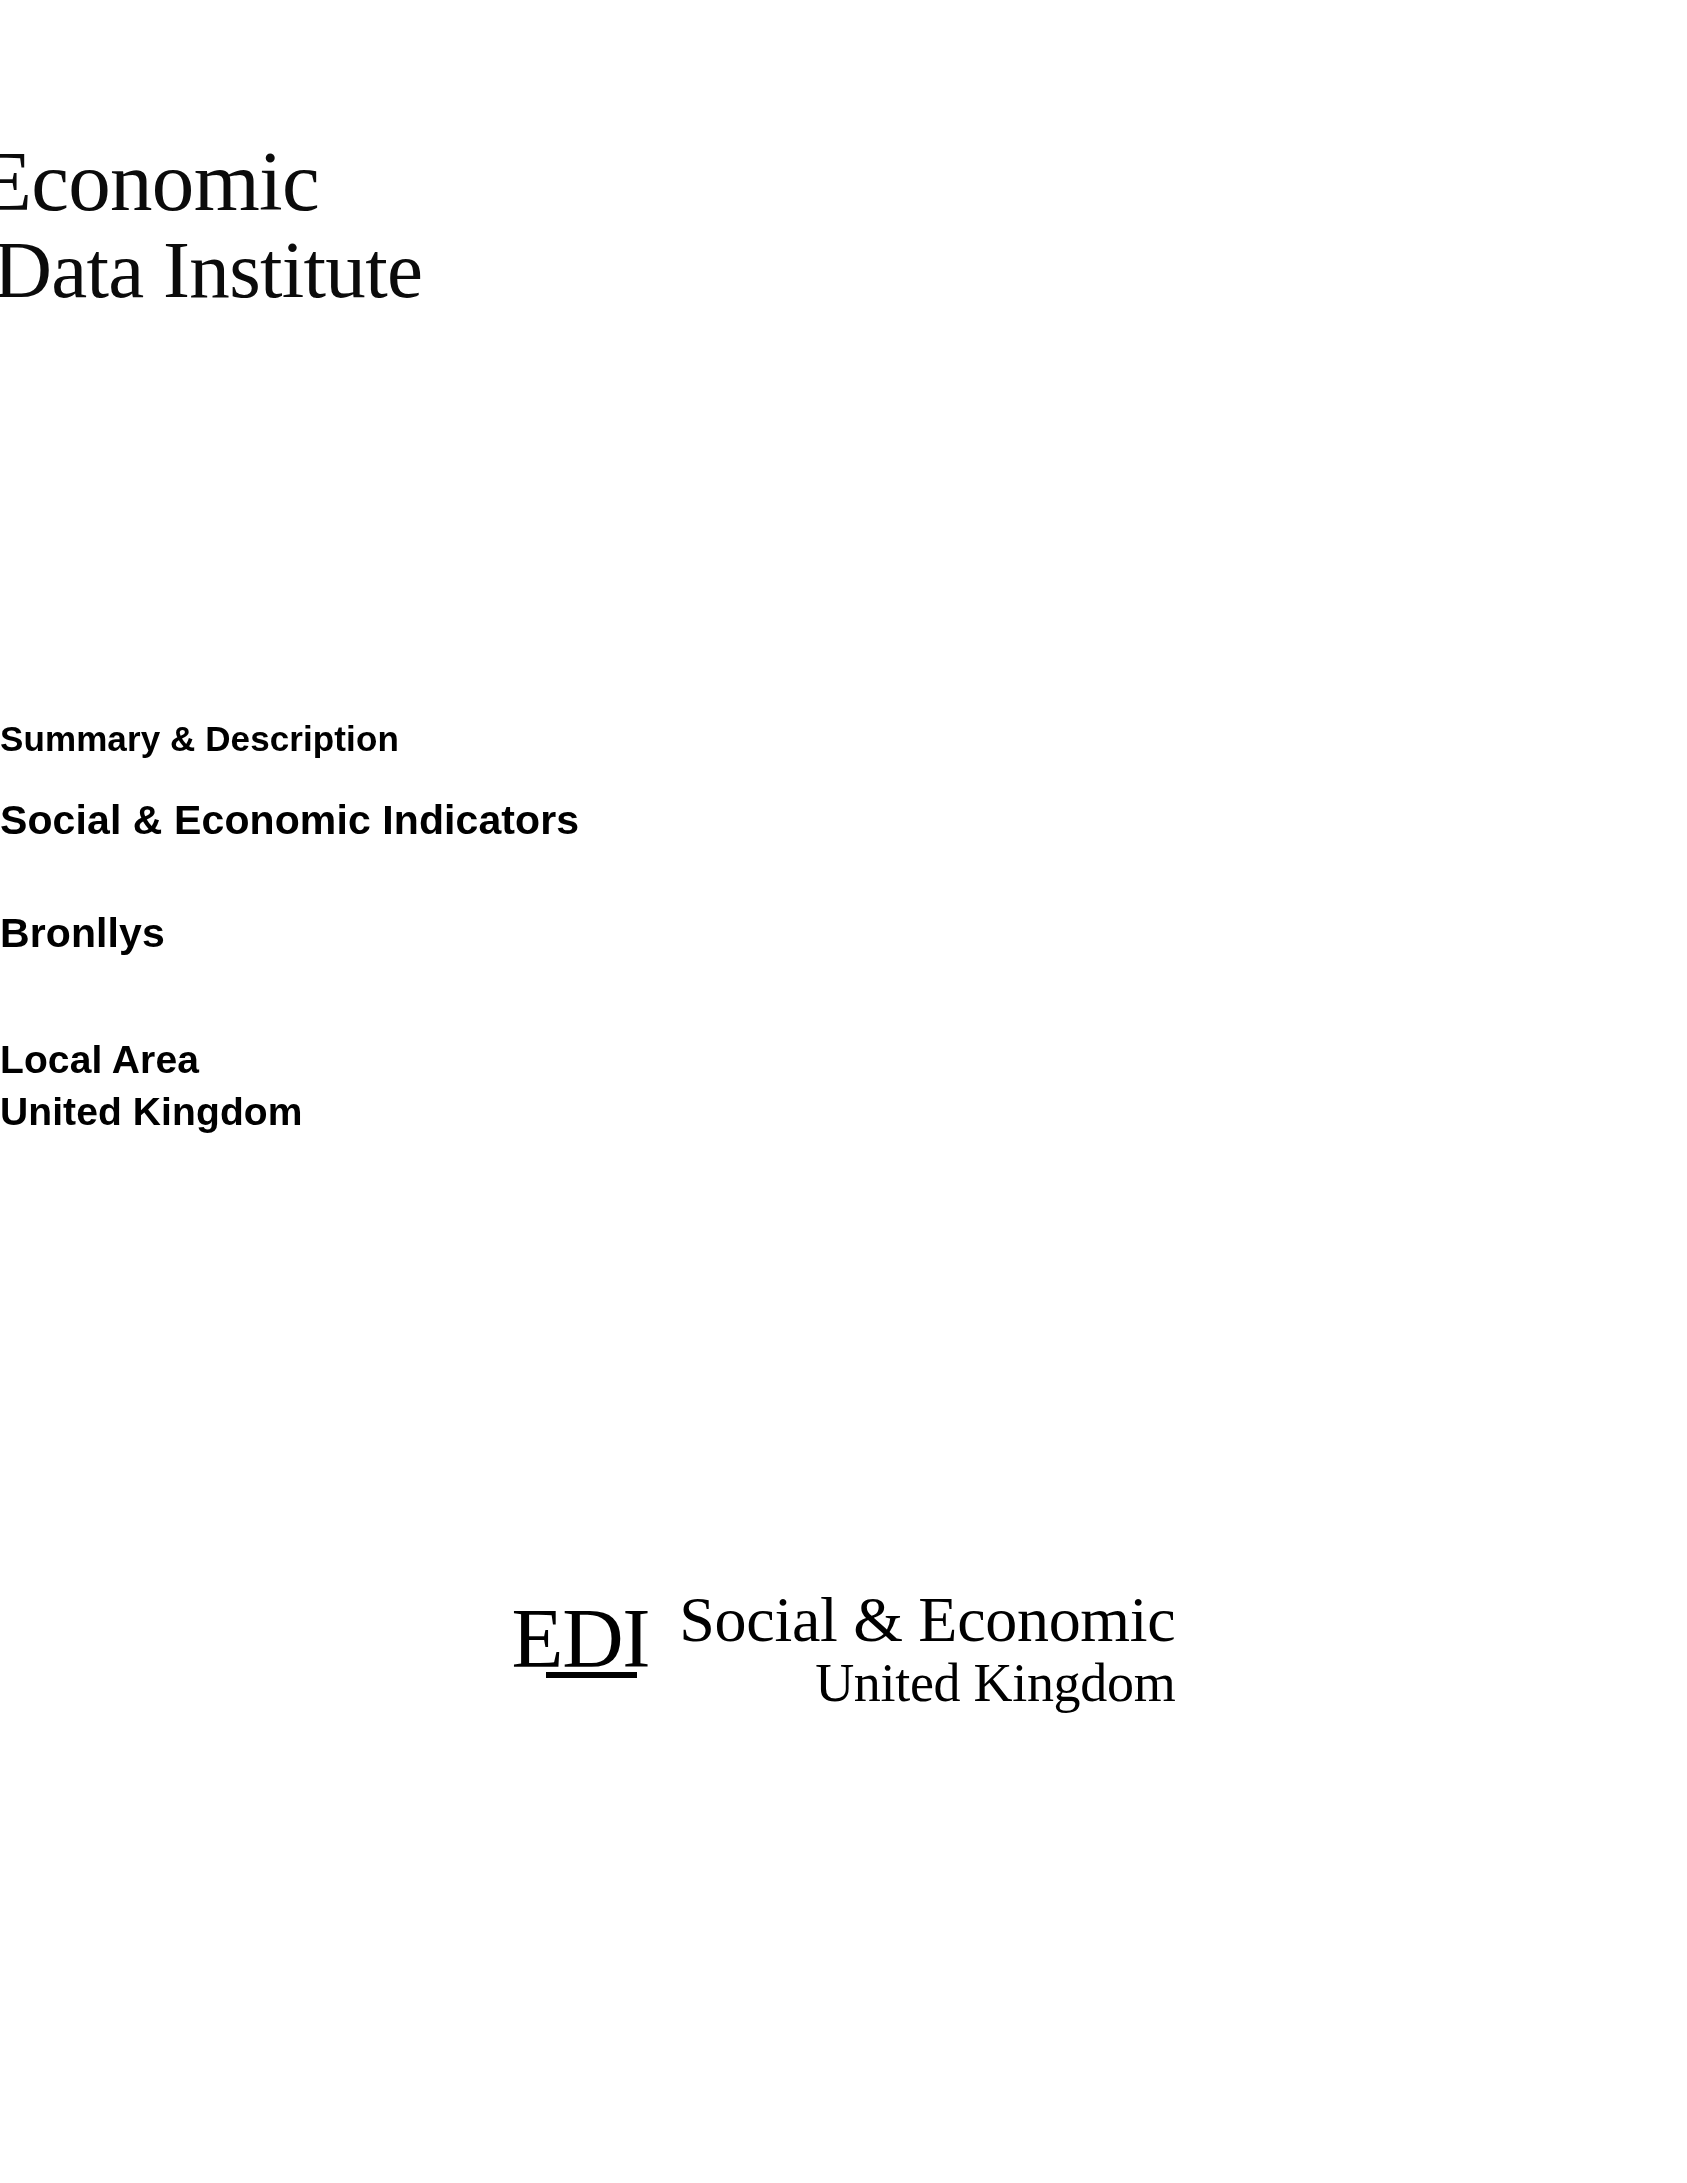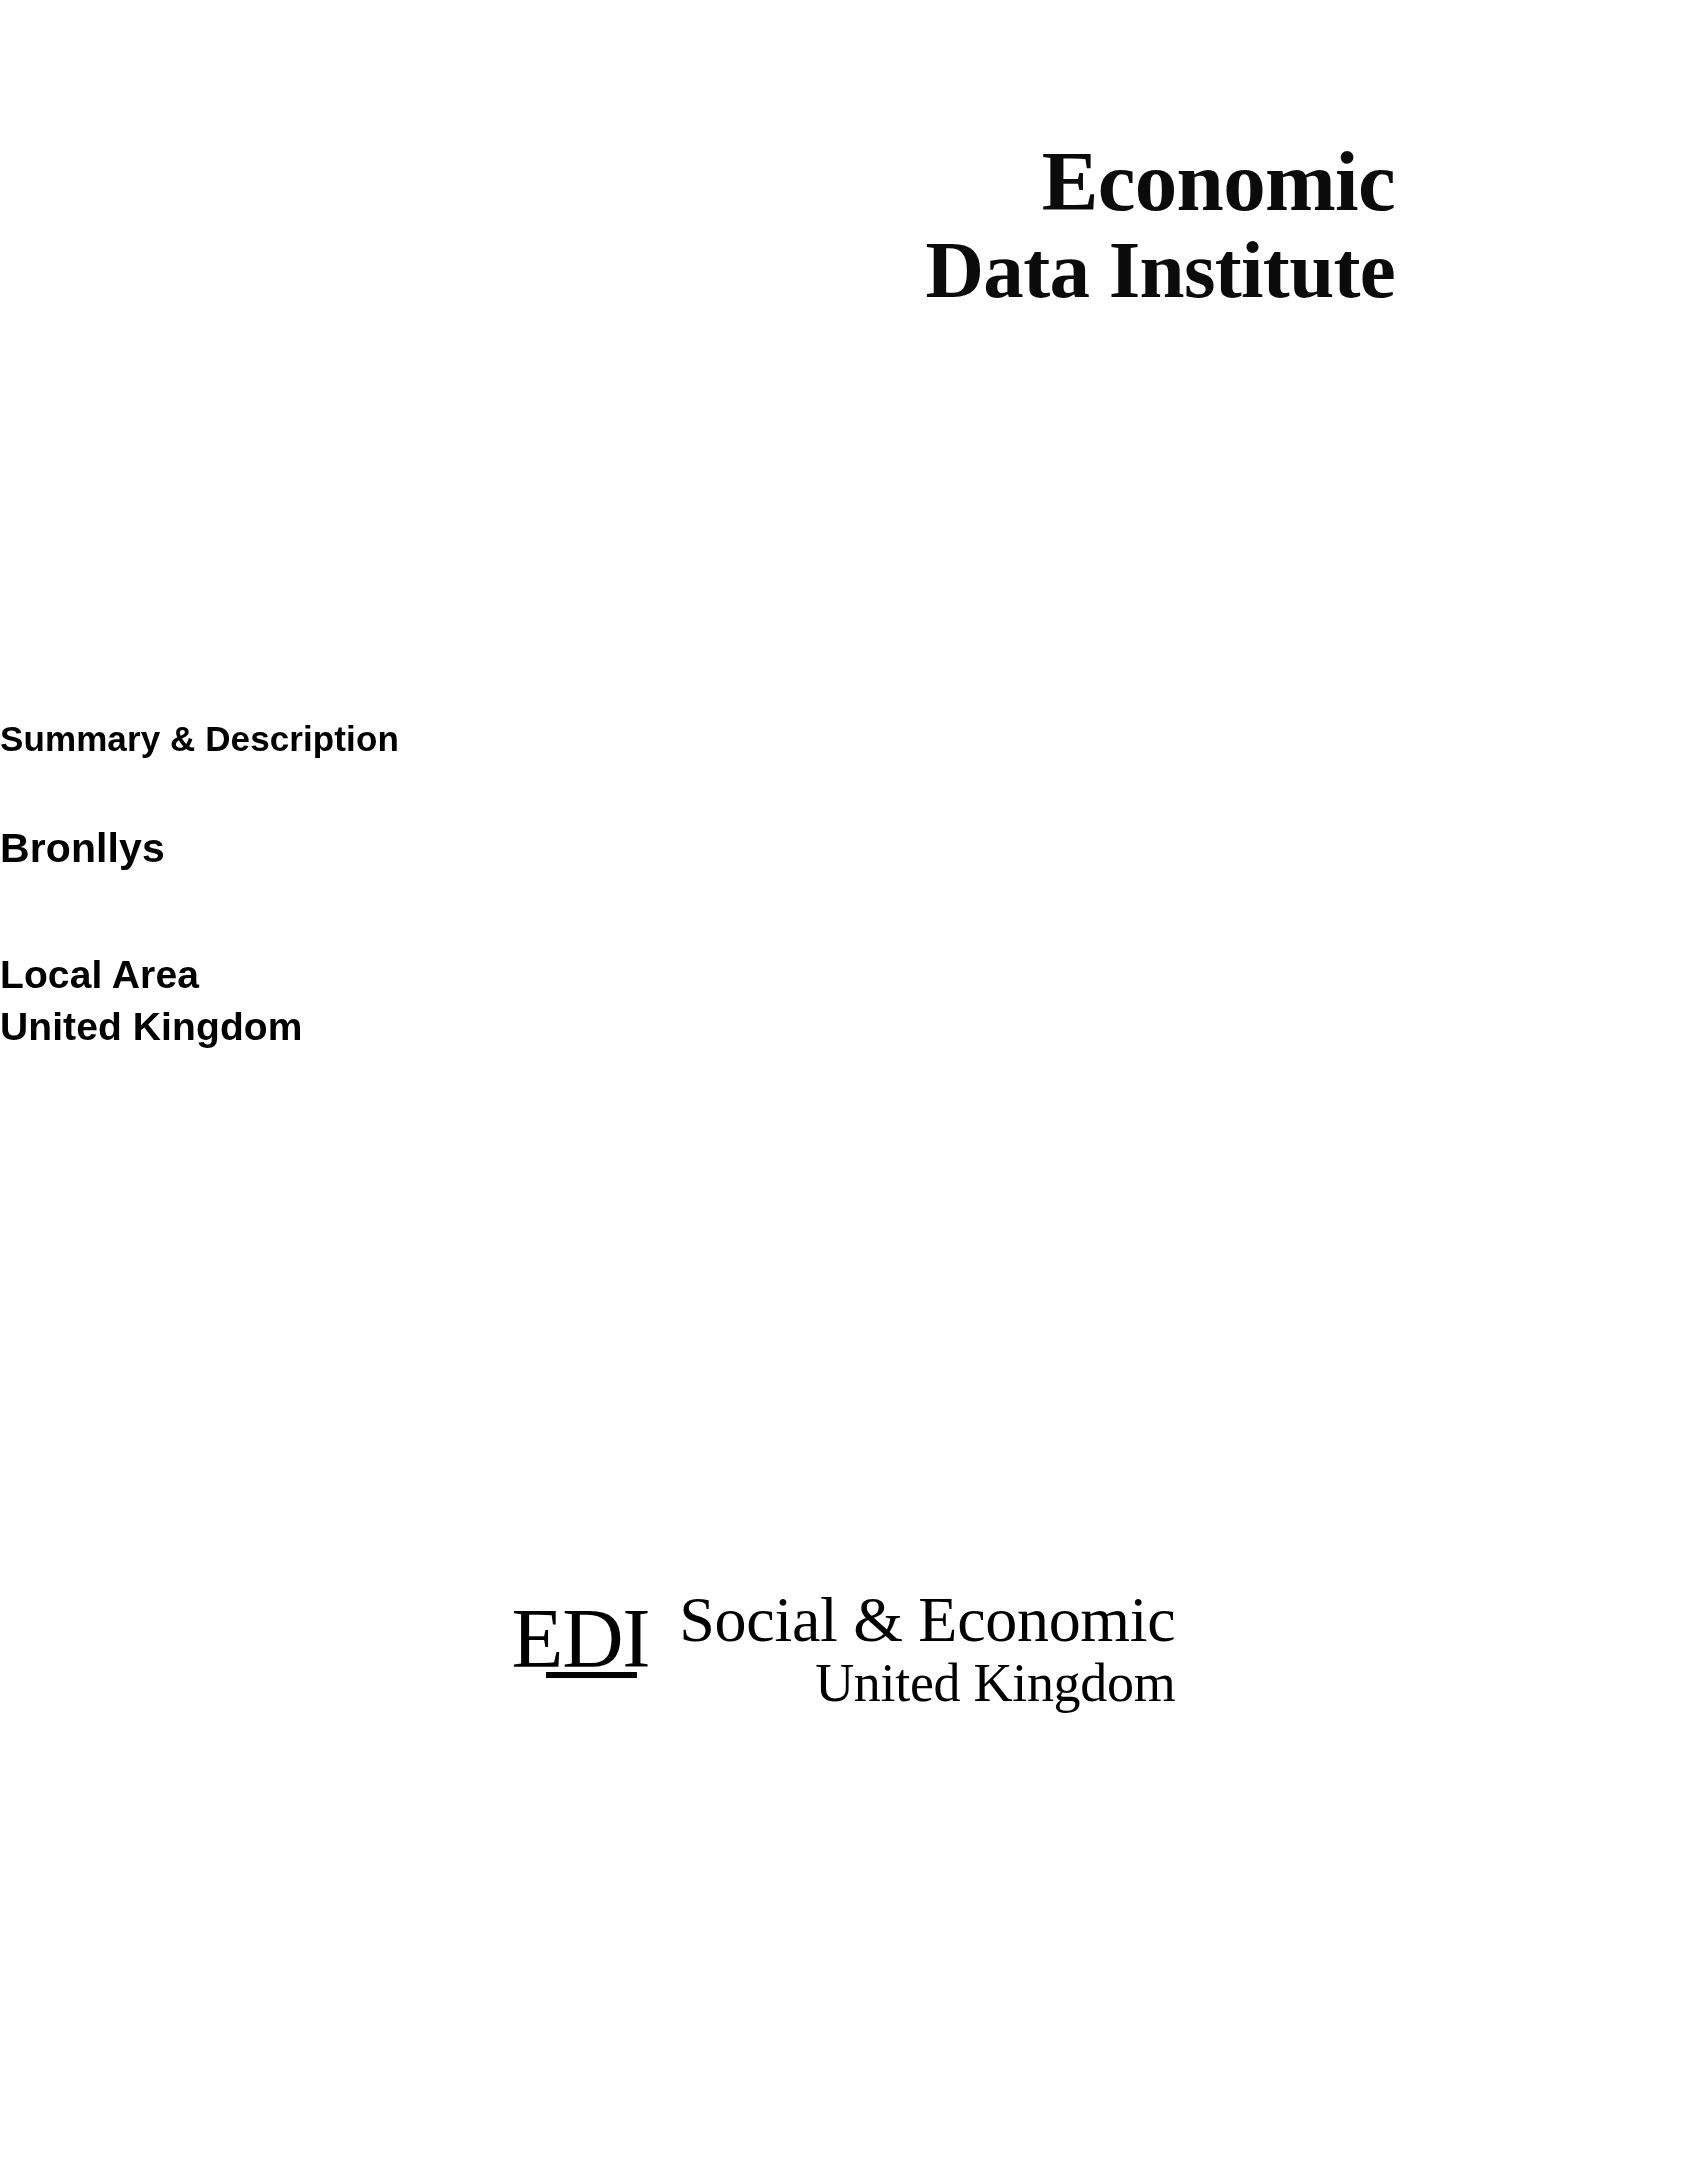--- a/index.html
+++ b/index.html
@@ -20,24 +20,23 @@
     height: 2183px;
     box-sizing: border-box;
   }
 
   
   .masthead {
     position: absolute;
     top: 139px;
     left: 0;
     width: 1395px;
-    text-align: right;
+    text-align: left;
     font-family: "Liberation Serif", serif;
     color: #0b0b0b;
-    font-weight: bold;
   }
   .masthead-line1 {
     font-size: 85px;
     line-height: 1.0;
     letter-spacing: -0.7px;
     margin-left: -20px;
   }
   .masthead-line2 {
     font-size: 81px;
     line-height: 1.05;
@@ -129,20 +128,21 @@
 
 <div class="page">
 
   <div class="masthead">
     <div class="masthead-line1">Economic</div>
     <div class="masthead-line2">Data Institute</div>
   </div>
 
   <div class="titleblock">
     <div class="doc-subtitle">Summary &amp; Description</div>
+    <div class="doc-title">Social &amp; Economic Indicators</div>
     <div class="doc-area">Bronllys</div>
     <div class="doc-geo">
       <div>Local Area</div>
       <div>United Kingdom</div>
     </div>
   </div>
 
   <div class="footer-logo">
     <div class="edi-mark">
       <span>EDI</span>

